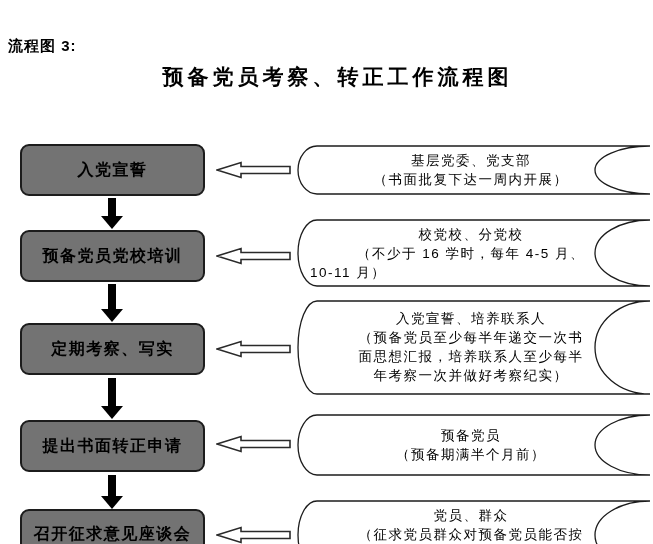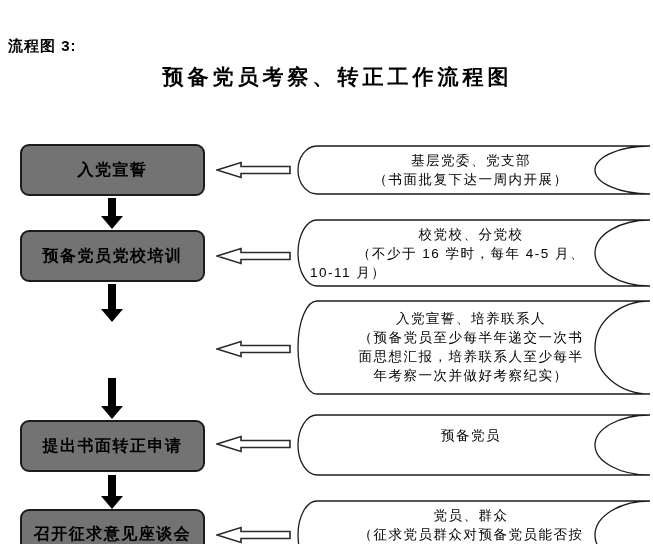--- a/index.html
+++ b/index.html
@@ -76,20 +76,23 @@
     <div class="nl c">校党校、分党校</div>
     <div class="nl c">（不少于 16 学时，每年 4-5 月、</div>
     <div class="nl l">10-11 月）</div>
   </div>
 
   <svg class="arrow-svg" style="left:100px;top:252px;" width="24" height="38" viewBox="0 0 24 38">
     <rect x="8" y="0" width="8" height="25" fill="#000"></rect>
     <polygon points="1,25 23,25 12,38" fill="#000"></polygon>
   </svg>
 
+  <div class="step-box" style="top:291px;height:52px;">
+    <span>定期考察、写实</span>
+  </div>
   <svg class="arrow-svg" style="left:216px;top:308px;" width="76" height="18" viewBox="0 0 76 18">
     <polygon points="1,9 25,1.5 25,5.5 74,5.5 74,12.5 25,12.5 25,16.5" fill="#ffffff" stroke="#2a2a2a" stroke-width="1.6" stroke-linejoin="miter"></polygon>
   </svg>
   <svg class="note-svg" style="left:296px;top:268px;" width="356" height="95" viewBox="0 0 356 95">
     <path d="M 354,1 A 55,46.5 0 0 0 354,94 L 21,94 A 19,46.5 0 0 1 21,1 Z" fill="#ffffff" stroke="#1c1c1c" stroke-width="1.3"></path>
   </svg>
   <div class="note-text" style="top:277px;">
     <div class="nl c">入党宣誓、培养联系人</div>
     <div class="nl c">（预备党员至少每半年递交一次书</div>
     <div class="nl c">面思想汇报，培养联系人至少每半</div>
@@ -105,20 +108,21 @@
     <span>提出书面转正申请</span>
   </div>
   <svg class="arrow-svg" style="left:216px;top:403px;" width="76" height="18" viewBox="0 0 76 18">
     <polygon points="1,9 25,1.5 25,5.5 74,5.5 74,12.5 25,12.5 25,16.5" fill="#ffffff" stroke="#2a2a2a" stroke-width="1.6" stroke-linejoin="miter"></polygon>
   </svg>
   <svg class="note-svg" style="left:296px;top:382px;" width="356" height="62" viewBox="0 0 356 62">
     <path d="M 354,1 A 55,30 0 0 0 354,61 L 21,61 A 19,30 0 0 1 21,1 Z" fill="#ffffff" stroke="#1c1c1c" stroke-width="1.3"></path>
   </svg>
   <div class="note-text" style="top:394px;">
     <div class="nl c">预备党员</div>
+    <div class="nl c">（预备期满半个月前）</div>
   </div>
 
   <svg class="arrow-svg" style="left:100px;top:443px;" width="24" height="34" viewBox="0 0 24 34">
     <rect x="8" y="0" width="8" height="21" fill="#000"></rect>
     <polygon points="1,21 23,21 12,34" fill="#000"></polygon>
   </svg>
 
   <div class="step-box" style="top:477px;height:50px;">
     <span>召开征求意见座谈会</span>
   </div>

